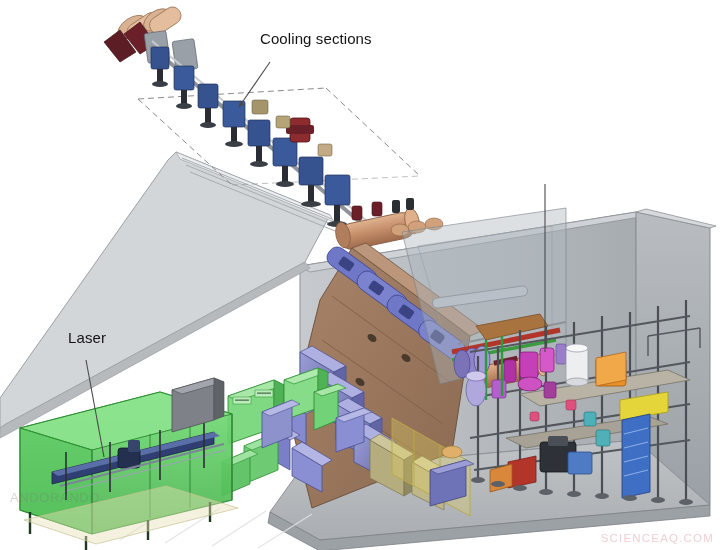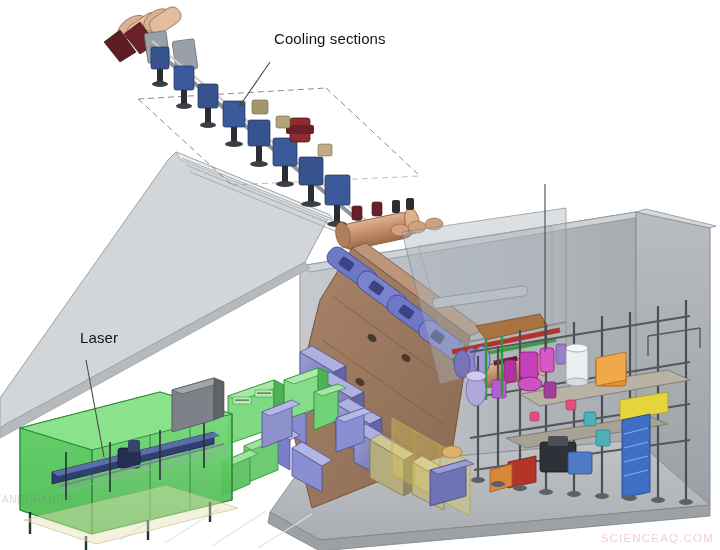--- a/index.html
+++ b/index.html
@@ -6,21 +6,21 @@
   html,body{margin:0;padding:0;background:#ffffff;}
   body{width:720px;height:550px;overflow:hidden;
        font-family:"Liberation Sans",sans-serif;}
   #stage{position:relative;width:720px;height:550px;background:#ffffff;}
   #scene{position:absolute;inset:0;}
   .lbl{position:absolute;color:#141414;font-size:15px;
        font-family:"Liberation Sans",sans-serif;white-space:nowrap;
        letter-spacing:.1px;}
   #wm{position:absolute;right:6px;bottom:6px;font-size:11.5px;
       letter-spacing:1.2px;color:#f0cfd6;font-family:"Liberation Sans",sans-serif;}
-  #wm2{position:absolute;left:2px;bottom:45px;font-size:10px;letter-spacing:.6px;
+  #wm2{position:absolute;left:10px;bottom:45px;font-size:13px;letter-spacing:.6px;
        color:rgba(120,120,120,.30);font-family:"Liberation Sans",sans-serif;}
 </style>
 </head>
 <body>
 
 <div id="stage">
 
   <svg id="scene" viewBox="0 0 720 550">
     <defs>
       <linearGradient id="gWallR" x1="0" y1="0" x2="0" y2="1">
@@ -509,18 +509,18 @@
       <ellipse cx="452" cy="452" rx="10" ry="6" fill="#e0b06a" stroke="#a07a38" stroke-width=".7"></ellipse>
     </g>
 
     <g stroke="#4a4a4a" fill="none" stroke-width="1.1">
       <line x1="270" y1="62" x2="239" y2="107" marker-end="url(#arrHead)"></line>
       <line x1="545" y1="184" x2="545" y2="352"></line>
       <line x1="86" y1="360" x2="104" y2="457"></line>
     </g>
   </svg>
 
-  <div class="lbl" style="left:274px;top:30px;">Cooling sections</div>
-  <div class="lbl" style="left:80px;top:329px;">Laser</div>
+  <div class="lbl" style="left:260px;top:30px;">Cooling sections</div>
+  <div class="lbl" style="left:68px;top:329px;">Laser</div>
 
   <div id="wm">SCIENCEAQ.COM</div>
   <div id="wm2">ANDORANDO</div>
 </div>
 
 </body></html>

